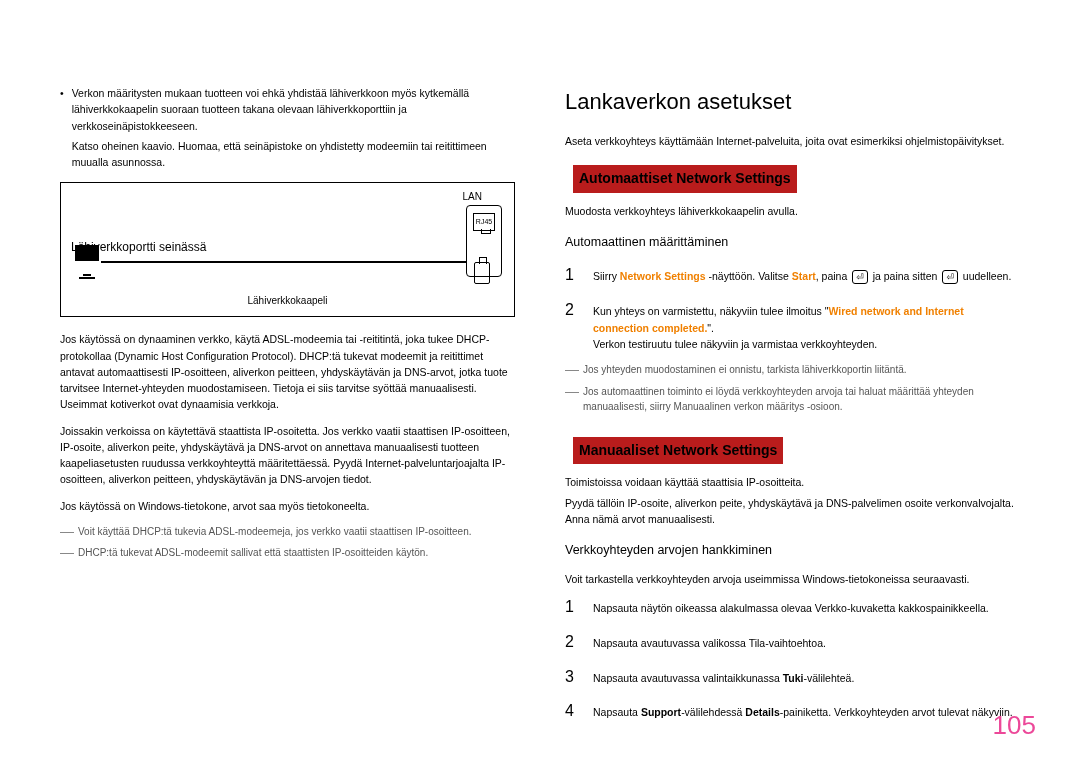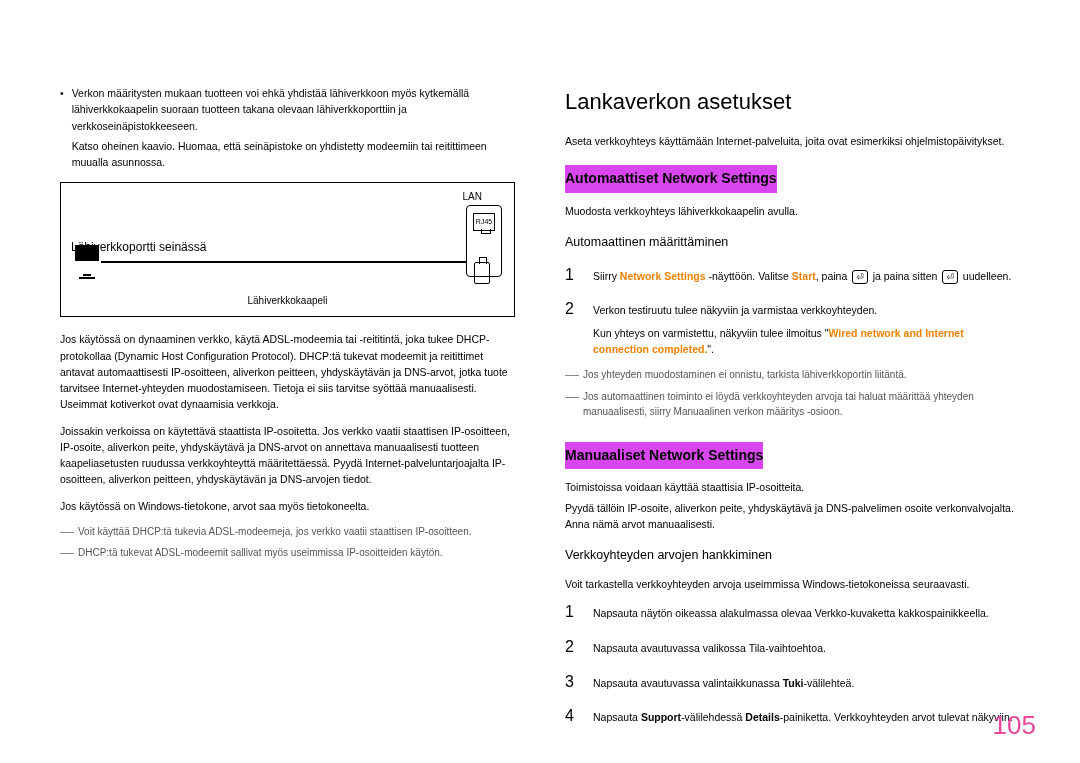--- a/index.html
+++ b/index.html
@@ -36,26 +36,26 @@
   .rj45box::after{content:'';position:absolute;bottom:-4px;left:7px;width:8px;height:4px;border:1px solid #000;border-top:none;}
   .cablelabel { position:absolute; bottom:8px; left:50%; transform:translateX(-50%); font-size:10px; }
   .pc-icon { position:absolute; left:14px; top:62px; width:34px; height:26px;}
   .pc-icon .mon{width:24px;height:16px;border:1.5px solid #000;background:#000;position:relative;}
   .pc-icon .stand{position:absolute;left:8px;bottom:-5px;width:8px;height:2px;background:#000;}
   .pc-icon .base{position:absolute;left:4px;bottom:-8px;width:16px;height:2px;background:#000;}
   .cable1{position:absolute;left:40px;top:78px;right:48px;height:1.5px;background:#000;}
   .h1 { font-size: 22px; font-weight: 400; margin-bottom: 14px; }
   .h2 {
     display: inline-block;
-    background: #d946ef;
+    background: #b91c1c;
     color: #000;
     font-weight: 700;
     font-size: 14px;
-    padding: 3px 0;
-    margin: 16px 0 10px 0;
+    padding: 3px 6px;
+    margin: 16px 0 10px 8px;
   }
   .h3 { font-weight: 400; font-size: 12.5px; margin: 14px 0 10px 0; }
   .step { display:flex; gap:14px; margin-bottom:10px; align-items:baseline;}
   .stepnum { font-size:16px; font-weight:400; width:14px; flex-shrink:0;}
   .stepbody { flex:1; }
   .dash { display:flex; gap:6px; margin-bottom:6px; font-size:10px; color:#555;}
   .dash .d { color:#888; width:12px; font-size:14px; line-height:1; }
   .orange-inline { color:#f08000; font-weight:600; }
   .bold { font-weight:700; }
   .pagenum {
@@ -101,21 +101,21 @@
     <p style="margin-bottom:10px">Jos käytössä on dynaaminen verkko, käytä ADSL-modeemia tai -reititintä, joka tukee DHCP-protokollaa (Dynamic Host Configuration Protocol). DHCP:tä tukevat modeemit ja reitittimet antavat automaattisesti IP-osoitteen, aliverkon peitteen, yhdyskäytävän ja DNS-arvot, jotka tuote tarvitsee Internet-yhteyden muodostamiseen. Tietoja ei siis tarvitse syöttää manuaalisesti. Useimmat kotiverkot ovat dynaamisia verkkoja.</p>
     <p style="margin-bottom:10px">Joissakin verkoissa on käytettävä staattista IP-osoitetta. Jos verkko vaatii staattisen IP-osoitteen, IP-osoite, aliverkon peite, yhdyskäytävä ja DNS-arvot on annettava manuaalisesti tuotteen kaapeliasetusten ruudussa verkkoyhteyttä määritettäessä. Pyydä Internet-palveluntarjoajalta IP-osoitteen, aliverkon peitteen, yhdyskäytävän ja DNS-arvojen tiedot.</p>
     <p style="margin-bottom:10px">Jos käytössä on Windows-tietokone, arvot saa myös tietokoneelta.</p>
 
     <div class="dash">
       <span class="d">―</span>
       <span>Voit käyttää DHCP:tä tukevia ADSL-modeemeja, jos verkko vaatii staattisen IP-osoitteen.</span>
     </div>
     <div class="dash">
       <span class="d">―</span>
-      <span>DHCP:tä tukevat ADSL-modeemit sallivat myös useimmissa IP-osoitteiden käytön.</span>
+      <span>DHCP:tä tukevat ADSL-modeemit sallivat että staattisten IP-osoitteiden käytön.</span>
     </div>
   </div>
 
   <div class="col">
     <div class="h1">Lankaverkon asetukset</div>
     <p style="">Aseta verkkoyhteys käyttämään Internet-palveluita, joita ovat esimerkiksi ohjelmistopäivitykset.</p>
 
     <div><span class="h2">Automaattiset Network Settings</span></div>
     <p>Muodosta verkkoyhteys lähiverkkokaapelin avulla.</p>
 
@@ -124,24 +124,24 @@
     <div class="step">
       <div class="stepnum">1</div>
       <div class="stepbody">
         <span>Siirry </span><span class="orange-inline">Network Settings</span><span> -näyttöön. Valitse </span><span class="orange-inline">Start</span><span>, paina </span><span class="key">⏎</span><span> ja paina sitten </span><span class="key">⏎</span><span> uudelleen.</span>
       </div>
     </div>
 
     <div class="step">
       <div class="stepnum">2</div>
       <div class="stepbody">
-        <div>Verkon testiruutu tulee näkyviin ja varmistaa verkkoyhteyden.</div>
         <div style="margin-top:6px">
           <span>Kun yhteys on varmistettu, näkyviin tulee ilmoitus "</span><span class="orange-inline">Wired network and Internet connection completed.</span><span>".</span>
         </div>
+        <div>Verkon testiruutu tulee näkyviin ja varmistaa verkkoyhteyden.</div>
       </div>
     </div>
 
     <div class="dash">
       <span class="d">―</span>
       <span>Jos yhteyden muodostaminen ei onnistu, tarkista lähiverkkoportin liitäntä.</span>
     </div>
     <div class="dash">
       <span class="d">―</span>
       <span>Jos automaattinen toiminto ei löydä verkkoyhteyden arvoja tai haluat määrittää yhteyden manuaalisesti, siirry Manuaalinen verkon määritys -osioon.</span>

